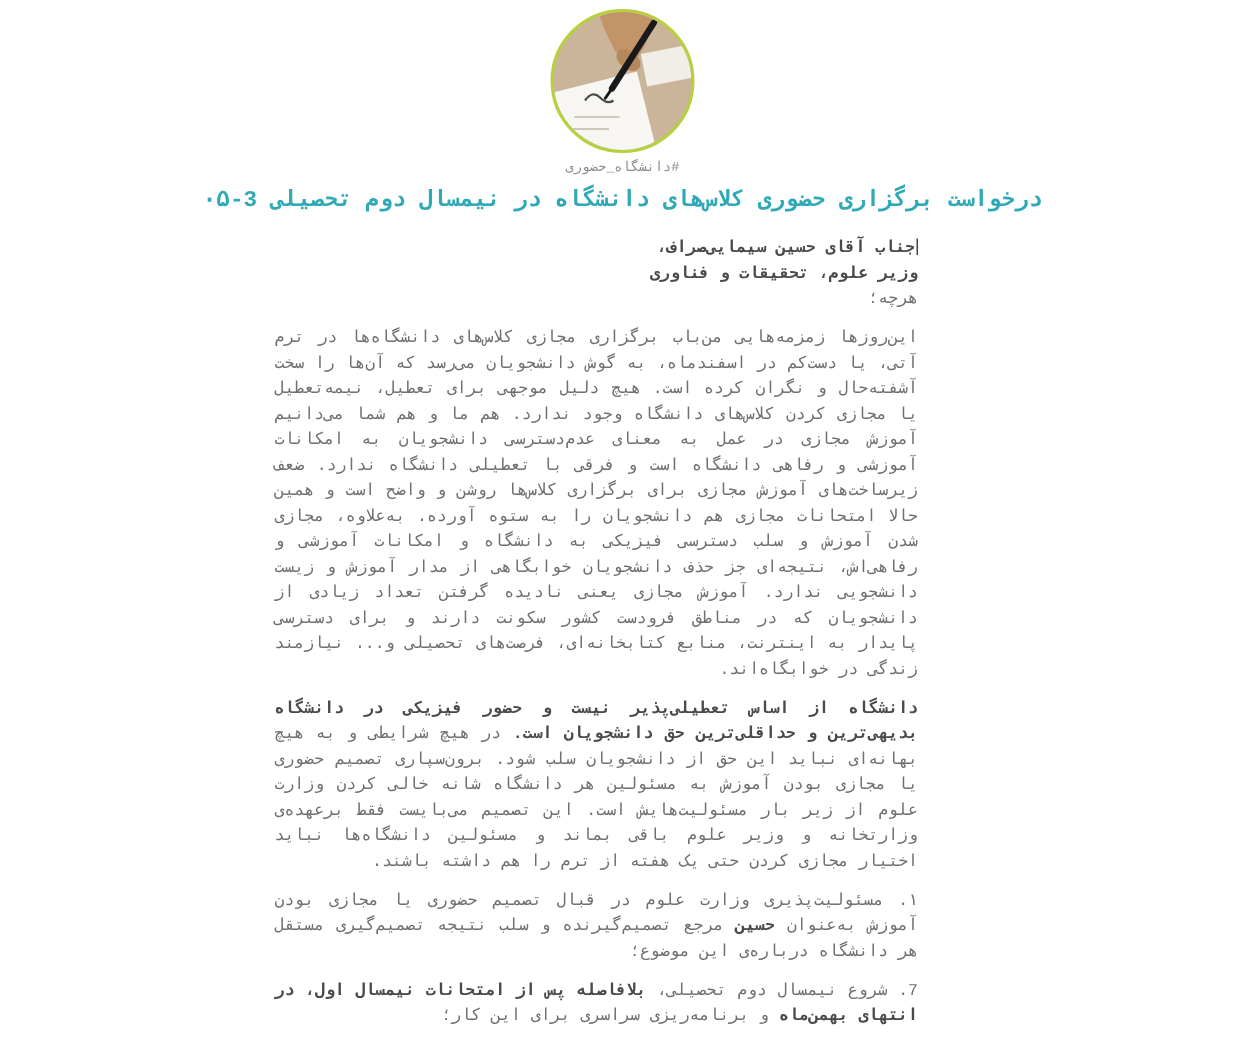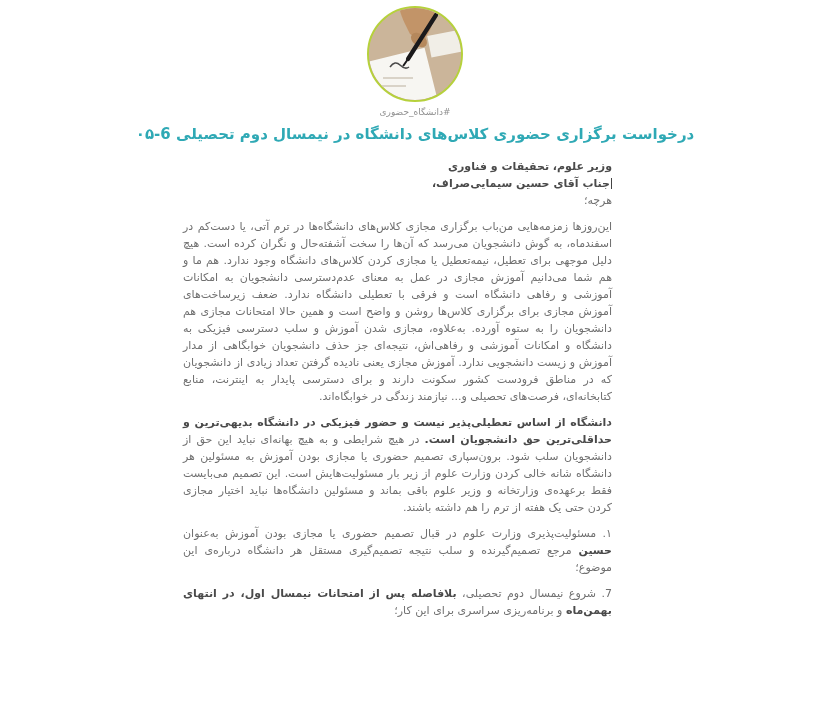--- a/index.html
+++ b/index.html
@@ -1,17 +1,17 @@
 <!DOCTYPE html>
 <html lang="fa"><head>
 <meta charset="utf-8">
 <style>
   html,body{margin:0;padding:0;background:#fff;}
   body{width:830px;height:705px;overflow:hidden;font-family:"DejaVu Sans",sans-serif;}
-  .page{position:relative;width:830px;height:705px;background:#fff;overflow:hidden;}
+  .page{position:relative;width:830px;height:705px;background:#fff;overflow:hidden;font-family:Liberation Mono, monospace;}
 
   .header{position:absolute;top:0;left:0;width:100%;text-align:center;}
   .avatar{width:92px;height:92px;border-radius:50%;border:2px solid #b6d13c;overflow:hidden;
           margin:6px auto 0;background:#cbb59a;}
   .avatar svg{display:block;}
   .hashtag{margin-top:5px;font-size:9px;color:#8f8f8f;direction:rtl;}
   .title{margin:7px 0 0;font-size:15px;line-height:20px;font-weight:bold;color:#2fa9b5;direction:rtl;}
 
   .letter{position:absolute;top:158px;right:218px;width:429px;direction:rtl;
           text-align:justify;font-size:11px;line-height:17px;color:#6f6f6f;}
@@ -42,26 +42,26 @@
           <path d="M14 70 h30 M12 78 h25" stroke="#cfc8ba" stroke-width="1.4" fill="none"></path>
           <path d="M21 59 q5 -7 10 -2 t9 2" stroke="#4a4a4a" stroke-width="1.5" fill="none"></path>
           <path d="M30 -2 L66 -2 C66 10 63 22 54 33 L41 26 C35 14 31 6 30 -2 Z" fill="#c29468"></path>
           <ellipse cx="50" cy="32" rx="9" ry="6" transform="rotate(38 50 32)" fill="#b5885c"></ellipse>
           <path d="M67 7 L39 51" stroke="#1a191b" stroke-width="4.2" stroke-linecap="round"></path>
           <path d="M39 51 L34.5 57.5" stroke="#1a191b" stroke-width="2" stroke-linecap="round"></path>
         </g>
       </svg>
     </div>
     <div class="hashtag">#دانشگاه_حضوری</div>
-    <h1 class="title">درخواست برگزاری حضوری کلاس‌های دانشگاه در نیمسال دوم تحصیلی 6-۰۵</h1>
+    <h1 class="title">درخواست برگزاری حضوری کلاس‌های دانشگاه در نیمسال دوم تحصیلی 3-۰۵</h1>
   </div>
 
   <div class="letter">
+    <div class="greet"><span class="cursor"></span><span>جناب آقای حسین سیمایی‌صراف،</span></div>
     <div class="greet">وزیر علوم، تحقیقات و فناوری</div>
-    <div class="greet"><span class="cursor"></span><span>جناب آقای حسین سیمایی‌صراف،</span></div>
     <p class="sal">هرچه؛</p>
 
     <p>این‌روزها زمزمه‌هایی من‌باب برگزاری مجازی کلاس‌های دانشگاه‌ها در ترم آتی، یا دست‌کم در اسفندماه، به گوش دانشجویان می‌رسد که آن‌ها را سخت آشفته‌حال و نگران کرده است. هیچ دلیل موجهی برای تعطیل، نیمه‌تعطیل یا مجازی کردن کلاس‌های دانشگاه وجود ندارد. هم ما و هم شما می‌دانیم آموزش مجازی در عمل به معنای عدم‌دسترسی دانشجویان به امکانات آموزشی و رفاهی دانشگاه است و فرقی با تعطیلی دانشگاه ندارد. ضعف زیرساخت‌های آموزش مجازی برای برگزاری کلاس‌ها روشن و واضح است و همین حالا امتحانات مجازی هم دانشجویان را به ستوه آورده. به‌علاوه، مجازی شدن آموزش و سلب دسترسی فیزیکی به دانشگاه و امکانات آموزشی و رفاهی‌اش، نتیجه‌ای جز حذف دانشجویان خوابگاهی از مدار آموزش و زیست دانشجویی ندارد. آموزش مجازی یعنی نادیده گرفتن تعداد زیادی از دانشجویان که در مناطق فرودست کشور سکونت دارند و برای دسترسی پایدار به اینترنت، منابع کتابخانه‌ای، فرصت‌های تحصیلی و... نیازمند زندگی در خوابگاه‌اند.</p>
 
 
     <p><span class="seg-b">دانشگاه از اساس تعطیلی‌پذیر نیست و حضور فیزیکی در دانشگاه بدیهی‌ترین و حداقلی‌ترین حق دانشجویان است.</span><span> در هیچ شرایطی و به هیچ بهانه‌ای نباید این حق از دانشجویان سلب شود. برون‌سپاری تصمیم حضوری یا مجازی بودن آموزش به مسئولین هر دانشگاه شانه خالی کردن وزارت علوم از زیر بار مسئولیت‌هایش است. این تصمیم می‌بایست فقط برعهده‌ی وزارتخانه و وزیر علوم باقی بماند و مسئولین دانشگاه‌ها نباید اختیار مجازی کردن حتی یک هفته از ترم را هم داشته باشند.</span></p>
 
 
 
     <p><span>۱. مسئولیت‌پذیری وزارت علوم در قبال تصمیم حضوری یا مجازی بودن آموزش به‌عنوان </span><span class="seg-b">حسین</span><span> مرجع تصمیم‌گیرنده و سلب نتیجه تصمیم‌گیری مستقل هر دانشگاه درباره‌ی این موضوع؛</span></p>

